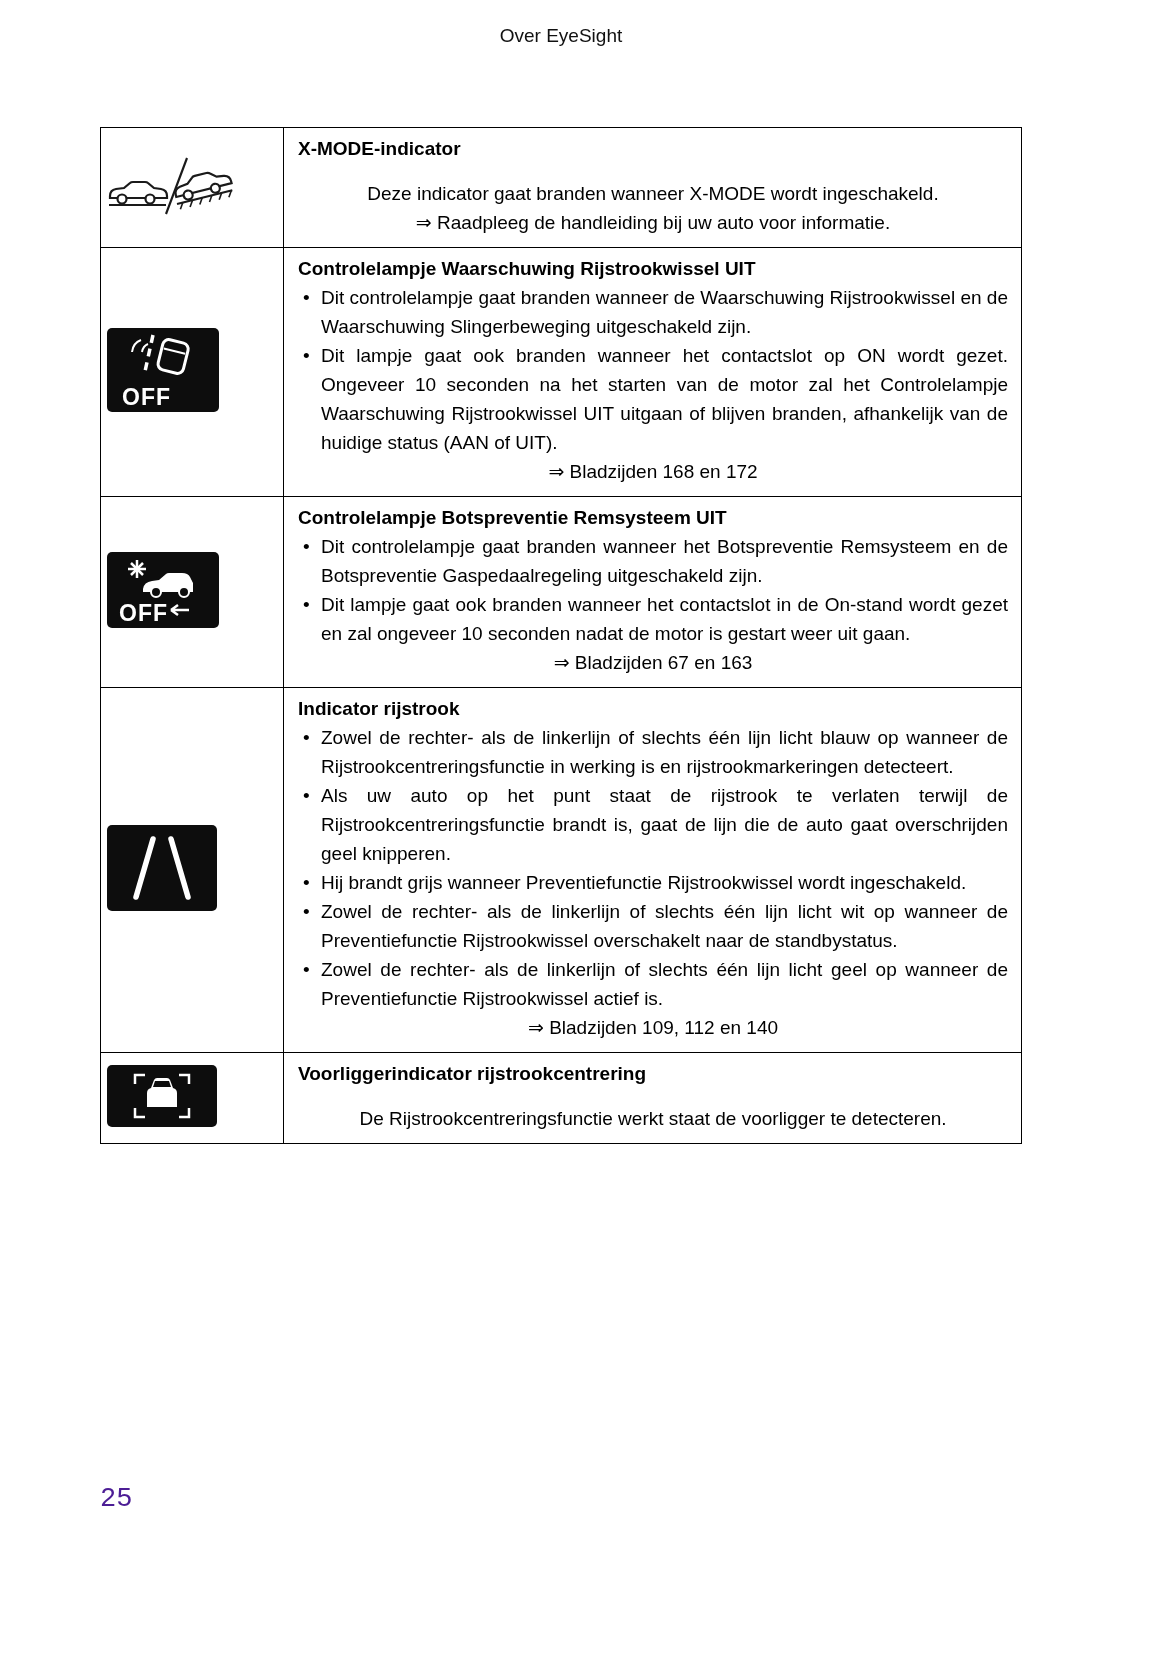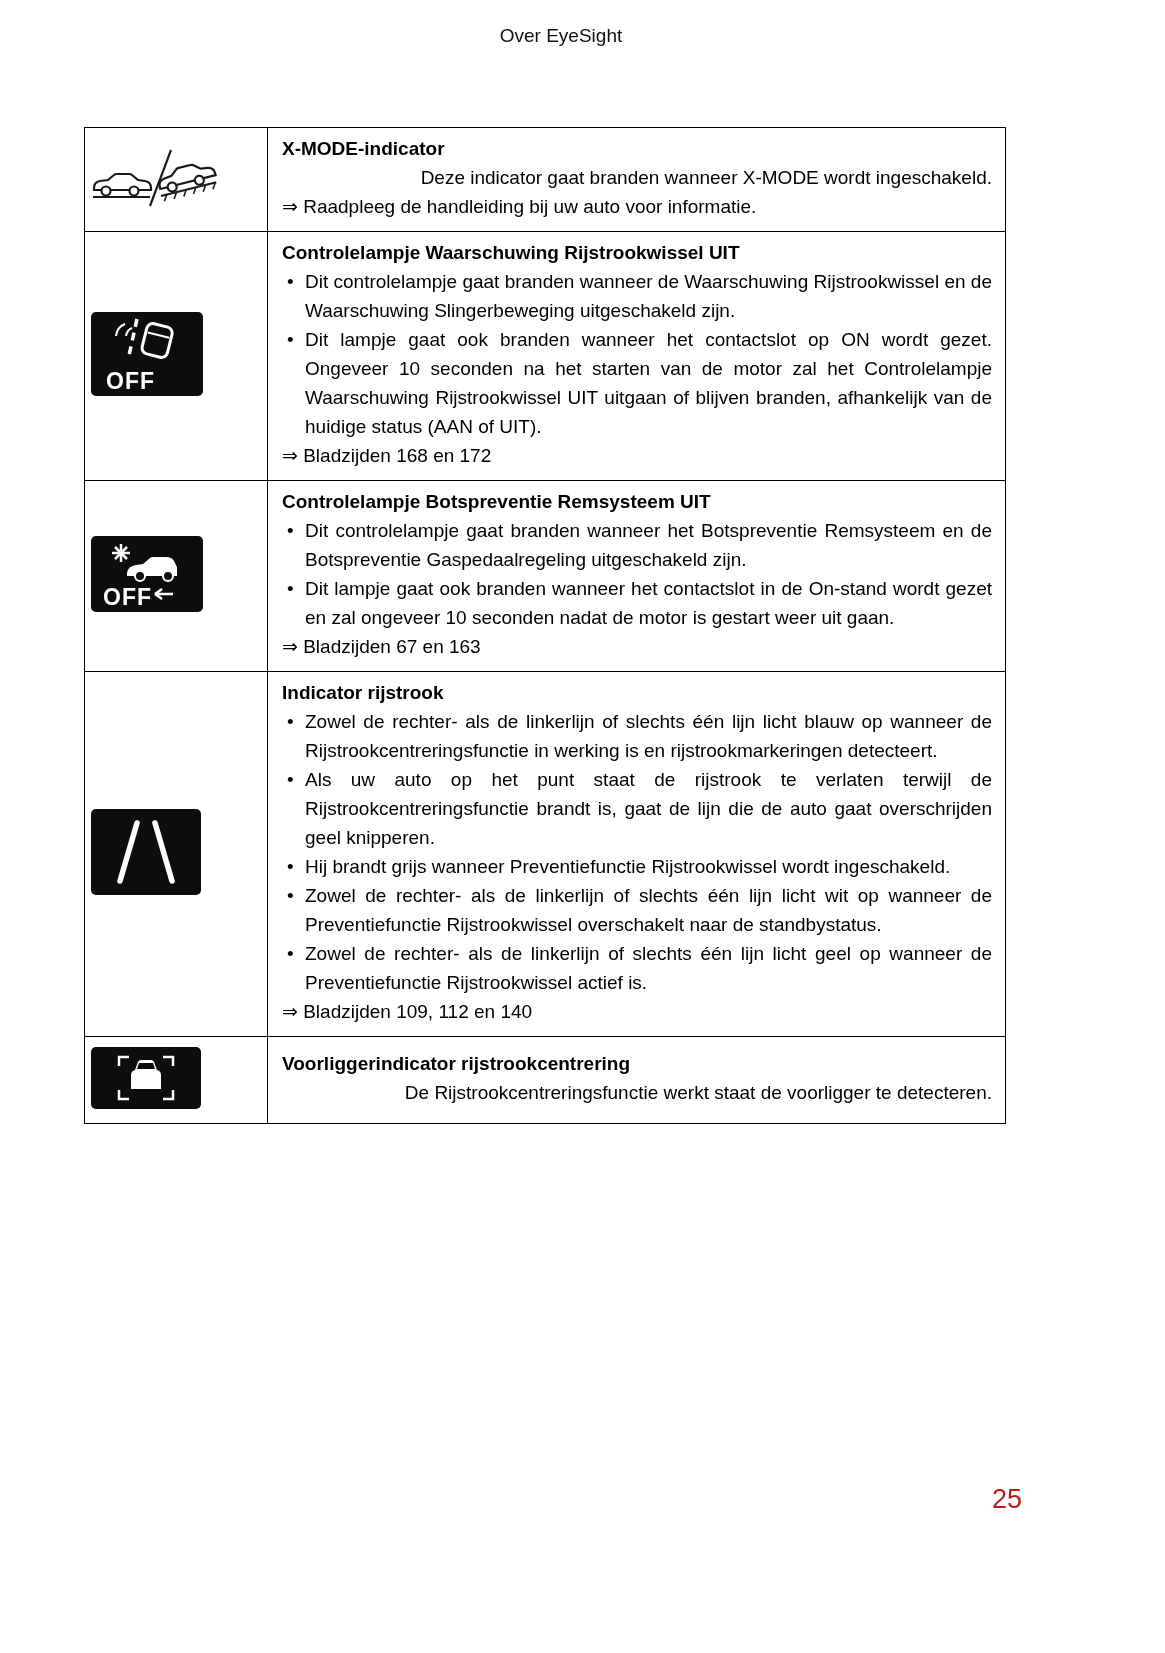--- a/index.html
+++ b/index.html
@@ -8,44 +8,44 @@
     width: 1165px; height: 1653px;
     position: relative;
     font-family: "Liberation Sans", sans-serif;
     color: #000;
   }
   .running-header {
     position: absolute; top: 25px; left: 100px; width: 922px;
     text-align: center; font-size: 19px; color: #111;
   }
   table.indicator-table {
-    position: absolute; top: 127px; left: 84px; width: 922px;
+    position: absolute; top: 127px; left: 100px; width: 922px;
     border-collapse: collapse; table-layout: fixed;
   }
   table.indicator-table td {
     border: 1.5px solid #000;
     vertical-align: middle;
   }
   td.icon-cell { width: 183px; text-align: left; padding: 10px 6px; }
   td.text-cell { padding: 6px 13px 10px 14px; font-size: 19px; line-height: 29px; }
   .row-title { font-weight: bold; }
-  .row-body { text-align: right; }
+  .row-body { text-align: center; margin-top: 16px; }
   ul.bullets { list-style: none; }
   li.bullet {
     position: relative; padding-left: 23px;
     text-align: justify;
   }
   li.bullet::before {
     content: "\2022";
     position: absolute; left: 5px; top: 0;
   }
-  .page-ref { text-align: left; }
+  .page-ref { text-align: center; }
   .page-number {
     position: absolute; top: 1484px; left: 100px; width: 922px;
-    text-align: right; font-size: 27px; color: #b91c1c;
+    font-size: 27px; color: #4c1d95; font-family: Liberation Mono, monospace;
   }
   svg text { font-family: "Liberation Sans", sans-serif; }
 </style>
 </head>
 <body>
 
 <div class="running-header">
   <span>Over EyeSight</span>
 </div>
 

